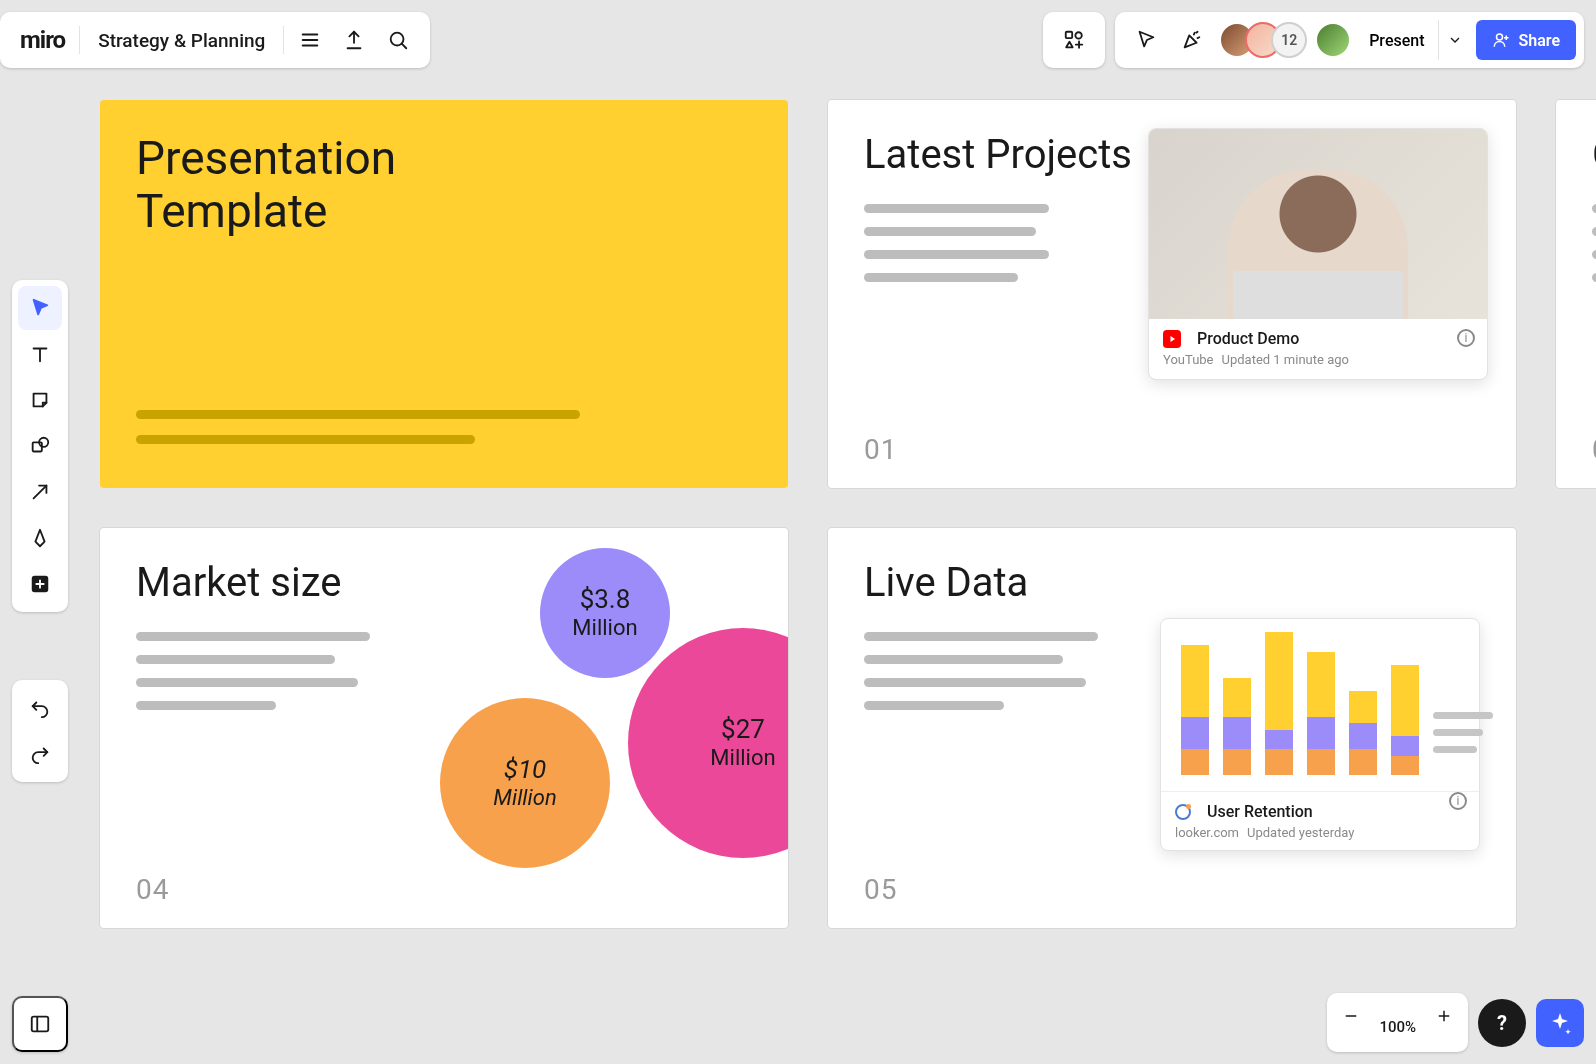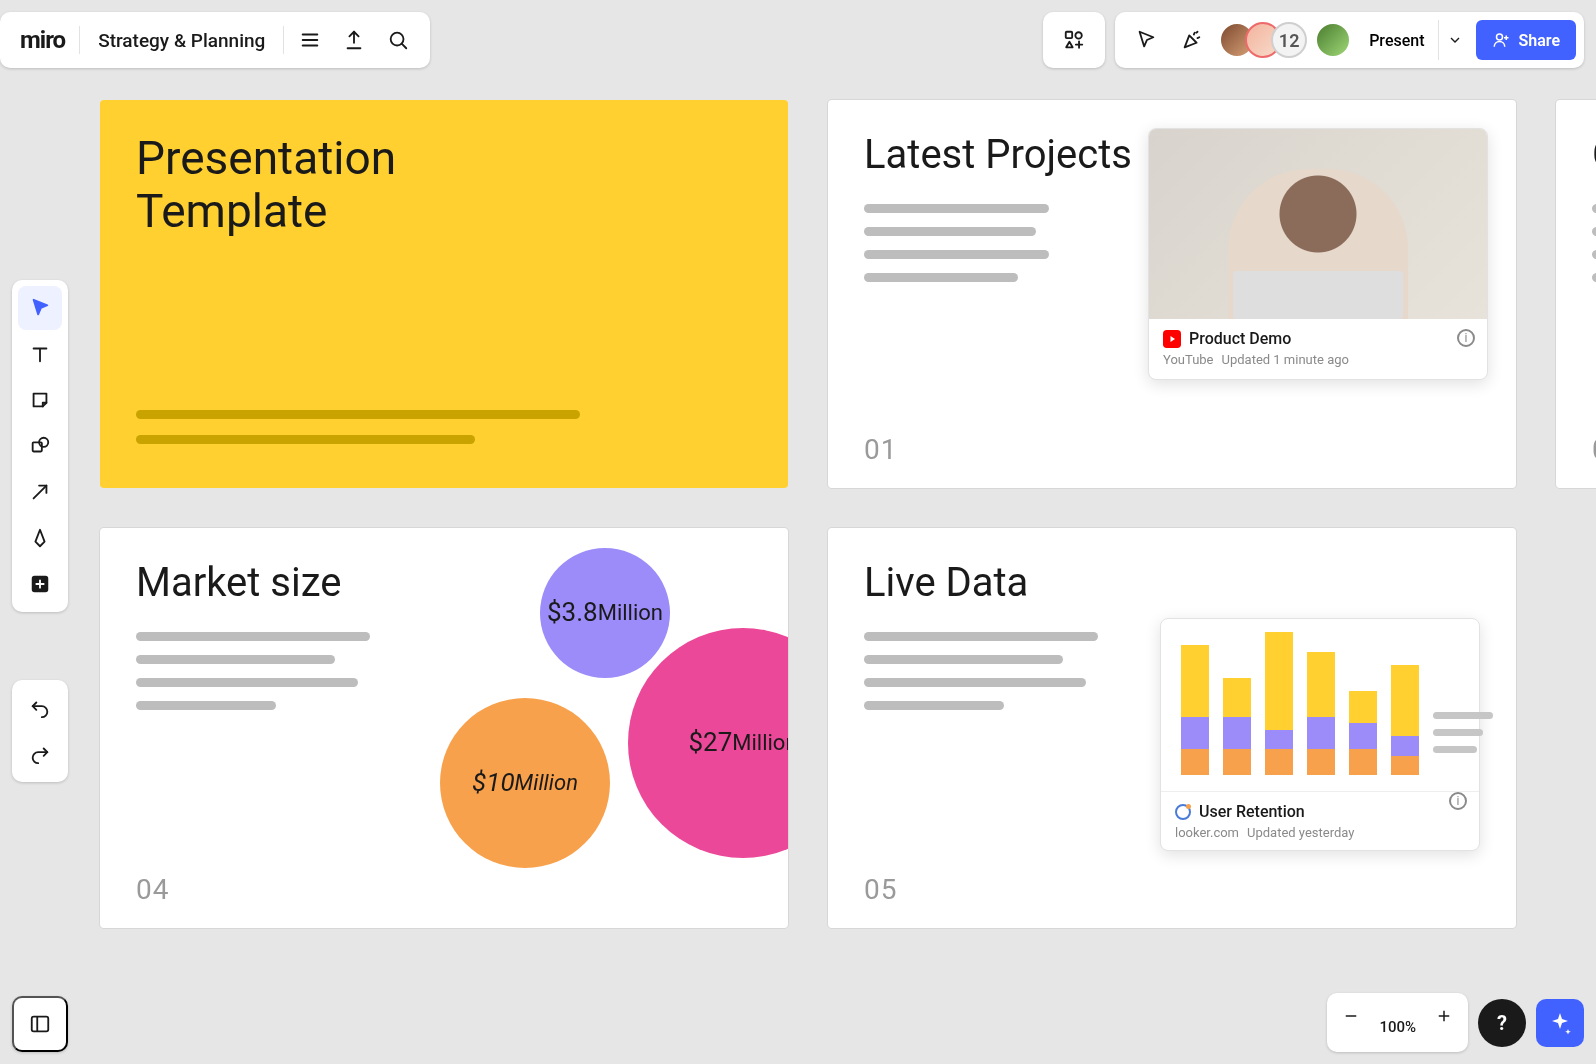--- a/index.html
+++ b/index.html
@@ -25,21 +25,21 @@
   .vr{width:1px;height:28px;background:#e2e2e2;margin:0 4px}
   .board-title{font-size:19px;padding:0 14px;font-weight:500}
   .icon-btn{width:44px;height:44px;border-radius:8px;display:flex;align-items:center;justify-content:center;cursor:pointer;background:transparent;border:none}
   .icon-btn svg{width:22px;height:22px;stroke:#1a1a1a;stroke-width:2;fill:none;stroke-linecap:round;stroke-linejoin:round}
 
   
   .topbar-right{position:absolute;top:12px;right:12px;height:56px;display:flex;gap:10px;align-items:center}
   .pill{background:var(--white);border-radius:var(--radius);box-shadow:var(--shadow);height:56px;display:flex;align-items:center;padding:0 8px}
   .pill .icon-btn{width:46px;height:46px}
   .avatars{display:flex;align-items:center;margin:0 4px}
-  .avatar{width:36px;height:36px;border-radius:50%;border:2px solid #fff;margin-left:-10px;display:flex;align-items:center;justify-content:center;font-size:18px;font-weight:600;color:#555;background-size:cover;background-position:center}
+  .avatar{width:36px;height:36px;border-radius:50%;border:2px solid #fff;margin-left:-10px;display:flex;align-items:center;justify-content:center;font-size:14px;font-weight:600;color:#555;background-size:cover;background-position:center}
   .avatar:first-child{margin-left:0}
   .present-btn{height:40px;border:none;background:transparent;border-radius:6px;padding:0 14px;font-size:16px;font-weight:500;cursor:pointer;display:flex;align-items:center;gap:4px}
   .present-chevron{width:32px;height:40px;border:none;background:transparent;border-left:1px solid #e2e2e2;cursor:pointer;display:flex;align-items:center;justify-content:center}
   .share-btn{height:40px;background:var(--blue);color:#fff;border:none;border-radius:6px;padding:0 16px;font-size:16px;font-weight:600;cursor:pointer;display:flex;align-items:center;gap:8px;margin-left:6px}
 
   
   .toolbar{position:absolute;left:12px;top:280px;width:56px;background:var(--white);border-radius:var(--radius);box-shadow:var(--shadow);padding:6px;display:flex;flex-direction:column;gap:2px}
   .tool{width:44px;height:44px;border-radius:8px;display:flex;align-items:center;justify-content:center;cursor:pointer;border:none;background:transparent}
   .tool.active{background:#eef1ff}
   .tool.active svg{stroke:var(--blue);fill:var(--blue)}
@@ -69,21 +69,21 @@
   .slide.yellow .skeleton{position:absolute;left:36px;bottom:44px;right:36px;gap:16px}
   .slide.yellow .skeleton .line{background:#c9a300}
   .w72{width:72%}.w55{width:55%}.w30{width:30%}.w28{width:28%}.w25{width:25%}
 
   
   .embed{position:absolute;right:28px;top:28px;width:340px;background:var(--white);border:1px solid #e2e2e2;border-radius:8px;box-shadow:var(--shadow-lg);overflow:hidden;font-size:14px}
   .embed .thumb{height:190px;background:linear-gradient(135deg,#d8d3cc,#e8e3da);position:relative;display:flex;align-items:center;justify-content:center}
   .play-circle{width:48px;height:48px;border-radius:50%;background:rgba(0,0,0,.45);display:flex;align-items:center;justify-content:center}
   .play-circle::after{content:"";border-left:16px solid #fff;border-top:10px solid transparent;border-bottom:10px solid transparent;margin-left:4px}
   .embed-meta{padding:10px 14px 12px;position:relative}
-  .embed-title{display:flex;align-items:center;gap:8px;font-weight:500;font-size:16px}
+  .embed-title{display:flex;align-items:center;gap:16px;font-weight:500;font-size:16px}
   .yt-badge{width:18px;height:18px}
   .embed-sub{color:#8a8a8a;font-size:13px;margin-top:4px;display:flex;gap:8px}
   .embed-info{position:absolute;right:12px;top:10px;width:18px;height:18px;border:2px solid #8a8a8a;border-radius:50%;display:flex;align-items:center;justify-content:center;font-size:12px;color:#8a8a8a;cursor:pointer}
 
   
   .live-card{position:absolute;right:36px;top:90px;width:320px;background:var(--white);border:1px solid #e2e2e2;border-radius:8px;box-shadow:var(--shadow-lg);padding:14px 14px 10px}
   .bar-chart{height:150px;display:flex;align-items:flex-end;gap:14px;padding:0 6px 8px}
   .bar{width:28px;display:flex;flex-direction:column;justify-content:flex-end}
   .seg{width:100%}
   .seg.y{background:var(--yellow)}
@@ -92,21 +92,21 @@
   .legend{display:flex;flex-direction:column;gap:10px;margin-left:8px;justify-content:center;padding-bottom:30px}
   .legend .ll{height:7px;border-radius:4px;background:#c6c6c6}
   .legend .ll:nth-child(1){width:60px}.legend .ll:nth-child(2){width:50px}.legend .ll:nth-child(3){width:44px}
   .chart-row{display:flex;align-items:flex-end}
   .hr{height:1px;background:#eee;margin:8px -14px 10px}
   .looker-badge{width:16px;height:16px;border:2px solid #4a7bd6;border-radius:50%;position:relative}
   .looker-badge::after{content:"";position:absolute;width:5px;height:5px;background:#f8a14c;border-radius:50%;top:-2px;right:-2px}
 
   
   .bubbles{position:absolute;right:30px;top:20px;left:260px;bottom:20px}
-  .bubble{position:absolute;border-radius:50%;display:flex;flex-direction:row;align-items:center;justify-content:center;font-size:22px;line-height:1.2;text-align:center}
+  .bubble{position:absolute;border-radius:50%;display:flex;flex-direction:column;align-items:center;justify-content:center;font-size:22px;line-height:1.2;text-align:center}
   .bubble span:first-child{font-size:26px}
 
   
   .person{position:absolute;inset:0;display:flex;align-items:flex-end;justify-content:center}
   .person-body{width:180px;height:150px;background:radial-gradient(circle at 50% 30%,#8b6b5a 0 38px,transparent 39px),linear-gradient(#e6d9cc,#e6d9cc);border-radius:80px 80px 0 0;position:relative}
   .laptop{position:absolute;bottom:0;left:50%;transform:translateX(-50%);width:170px;height:48px;background:#dedede;border-radius:4px}
 </style>
 </head>
 <body>
 

